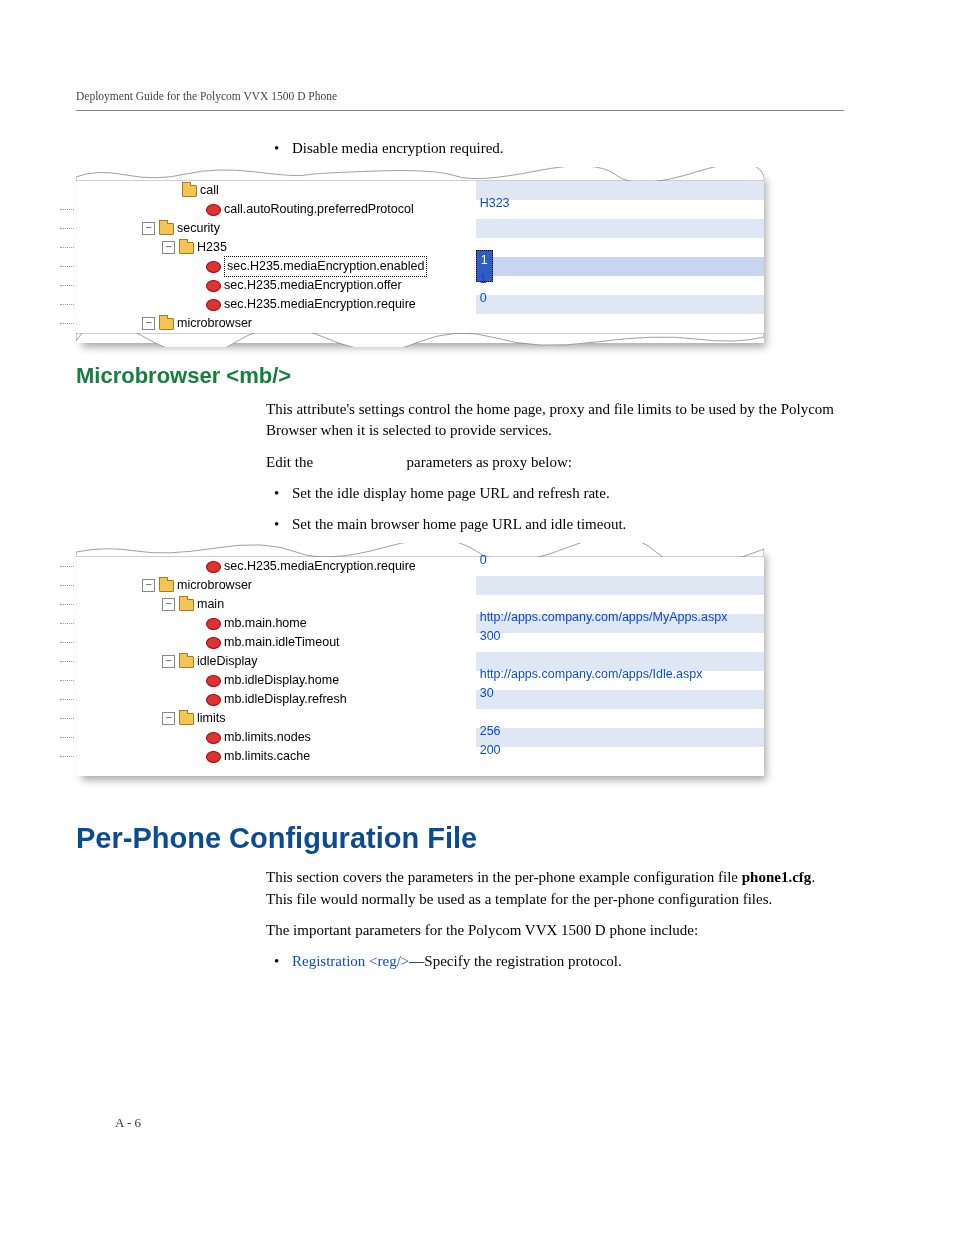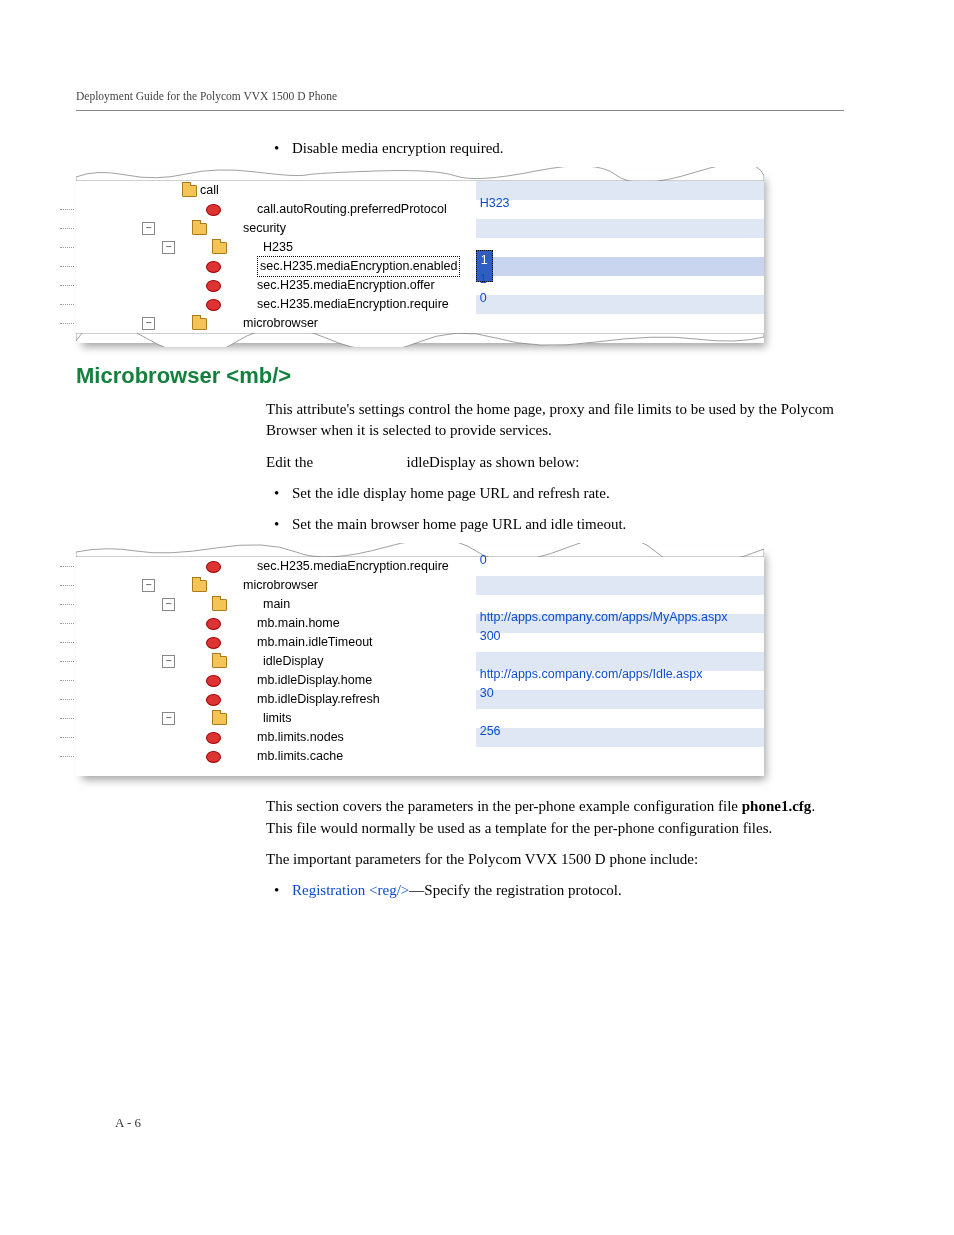--- a/index.html
+++ b/index.html
@@ -126,21 +126,21 @@
   }
   .folder { background: #f4c454; border: 1px solid #a97b1a; border-radius: 1px; width: 14px; height: 10px; margin-top:2px; position:relative;}
   .folder::before { content:""; position:absolute; left:-1px; top:-4px; width:7px; height:3px; background:#f4c454; border:1px solid #a97b1a; border-bottom:none;}
   .ball { width:10px; height:10px; border-radius:50%; background: radial-gradient(circle at 35% 30%, #fff 0%, #e43 40%, #8b1 0); background:#d33; border:1px solid #7a1; border-color:#900; margin-top:1px;}
   .expander {
     width: 11px; height: 11px; border: 1px solid #888; background: #fff;
     display:inline-flex; align-items:center; justify-content:center;
     flex: 0 0 11px; margin-right:4px;
     font-size:10px; line-height:1; font-family: monospace; color:#555;
   }
-  .hline { position:relative;gap:33px; }
+  .hline { position:relative; }
   .hline::before { content:""; position:absolute; border-top:1px dotted #999; width:14px; left:-16px; top:9px;}
   .label-sel {
     border: 1px dotted #000;
     background: #fff;
     padding: 0 2px;
   }
   .page-wrap { position: relative; min-height: 1235px; }
 </style>
 </head>
 <body>
@@ -218,21 +218,21 @@
     <svg class="torn-bottom" viewBox="0 0 688 14" preserveAspectRatio="none">
           <path d="M0,0 L688,0 L688,4 Q660,11 620,6 T520,9 T420,5 T340,10 T250,5 T160,9 T70,5 T0,8 Z" fill="#fff" stroke="#777" stroke-width="0.7"></path>
         </svg>
   </div>
 
   <div class="h2">Microbrowser &lt;mb/&gt;</div>
 
   <div class="indent">
     <div class="body-text">This attribute's settings control the home page, proxy and file limits to be used by the Polycom Browser when it is selected to provide services.</div>
     <div class="body-text">
-      <span>Edit the </span><span style="display:inline-block;width:86px;"></span><span> idleDisplay as shown below:</span>
+      <span>Edit the </span><span style="display:inline-block;width:86px;"></span><span> parameters as proxy below:</span>
     </div>
     <div class="bullet-line">Set the idle display home page URL and refresh rate.</div>
     <div class="bullet-line">Set the main browser home page URL and idle timeout.</div>
   </div>
 
   <div class="tree-box second">
     <svg class="torn-top" viewBox="0 0 688 14" preserveAspectRatio="none">
           <path d="M0,9 Q30,3 60,8 T140,5 T220,9 T310,4 T400,8 T490,5 T580,9 T688,6 L688,14 L0,14 Z" fill="#fff" stroke="#777" stroke-width="0.7"></path>
         </svg>
     <div class="tree-body">
@@ -302,24 +302,28 @@
         <div class="row">
               <span class="val">http://apps.company.com/apps/Idle.aspx</span>
             </div>
         <div class="row stripe-alt">
               <span class="val">30</span>
             </div>
         <div class="row"></div>
         <div class="row stripe-alt">
               <span class="val">256</span>
             </div>
+        <div class="row">
+              <span class="val">200</span>
+            </div>
       </div>
     </div>
   </div>
 
+  <div class="h1">Per-Phone Configuration File</div>
 
   <div class="indent">
     <div class="body-text">
       <span>This section covers the parameters in the per-phone example configuration file </span><span class="bold">phone1.cfg</span><span>. This file would normally be used as a template for the per-phone configuration files.</span>
     </div>
     <div class="body-text">The important parameters for the Polycom VVX 1500 D phone include:</div>
     <div class="bullet-line">
       <span class="link">Registration &lt;reg/&gt;</span><span>—Specify the registration protocol.</span>
     </div>
   </div>

